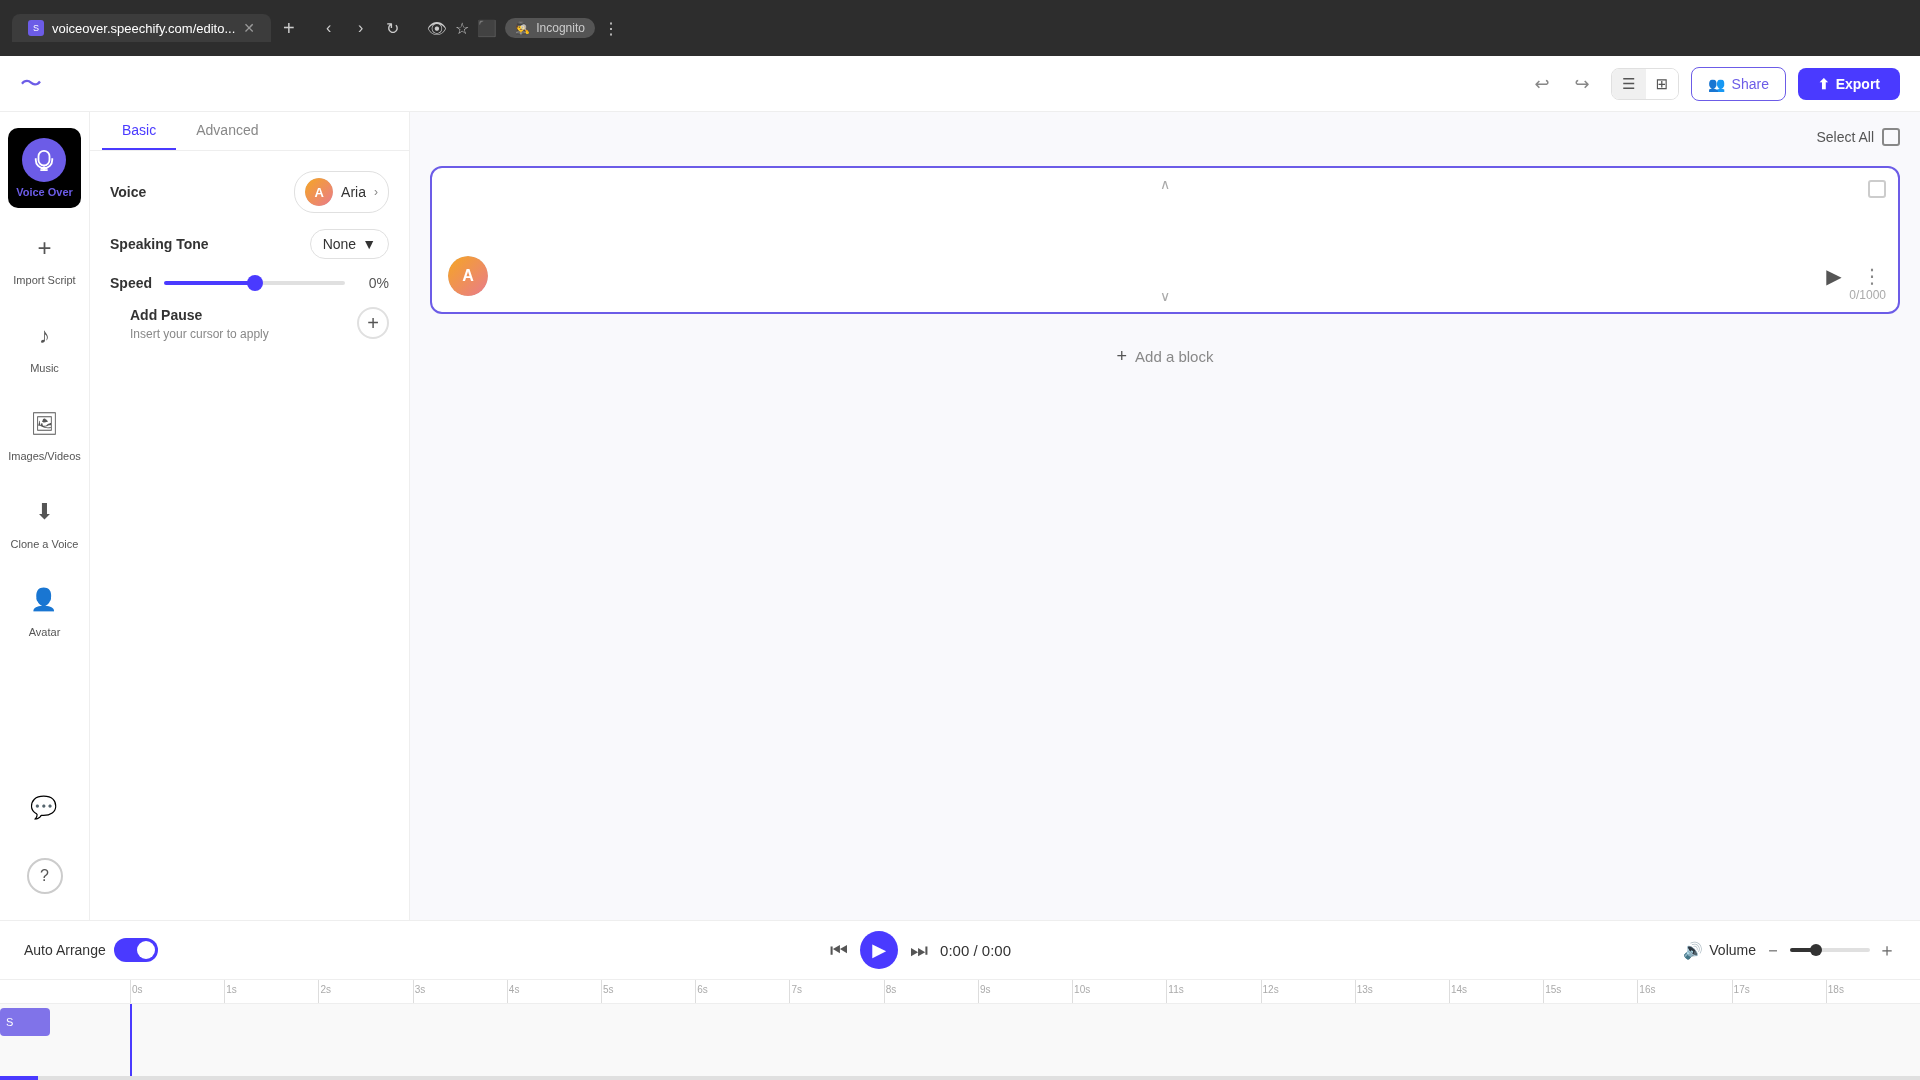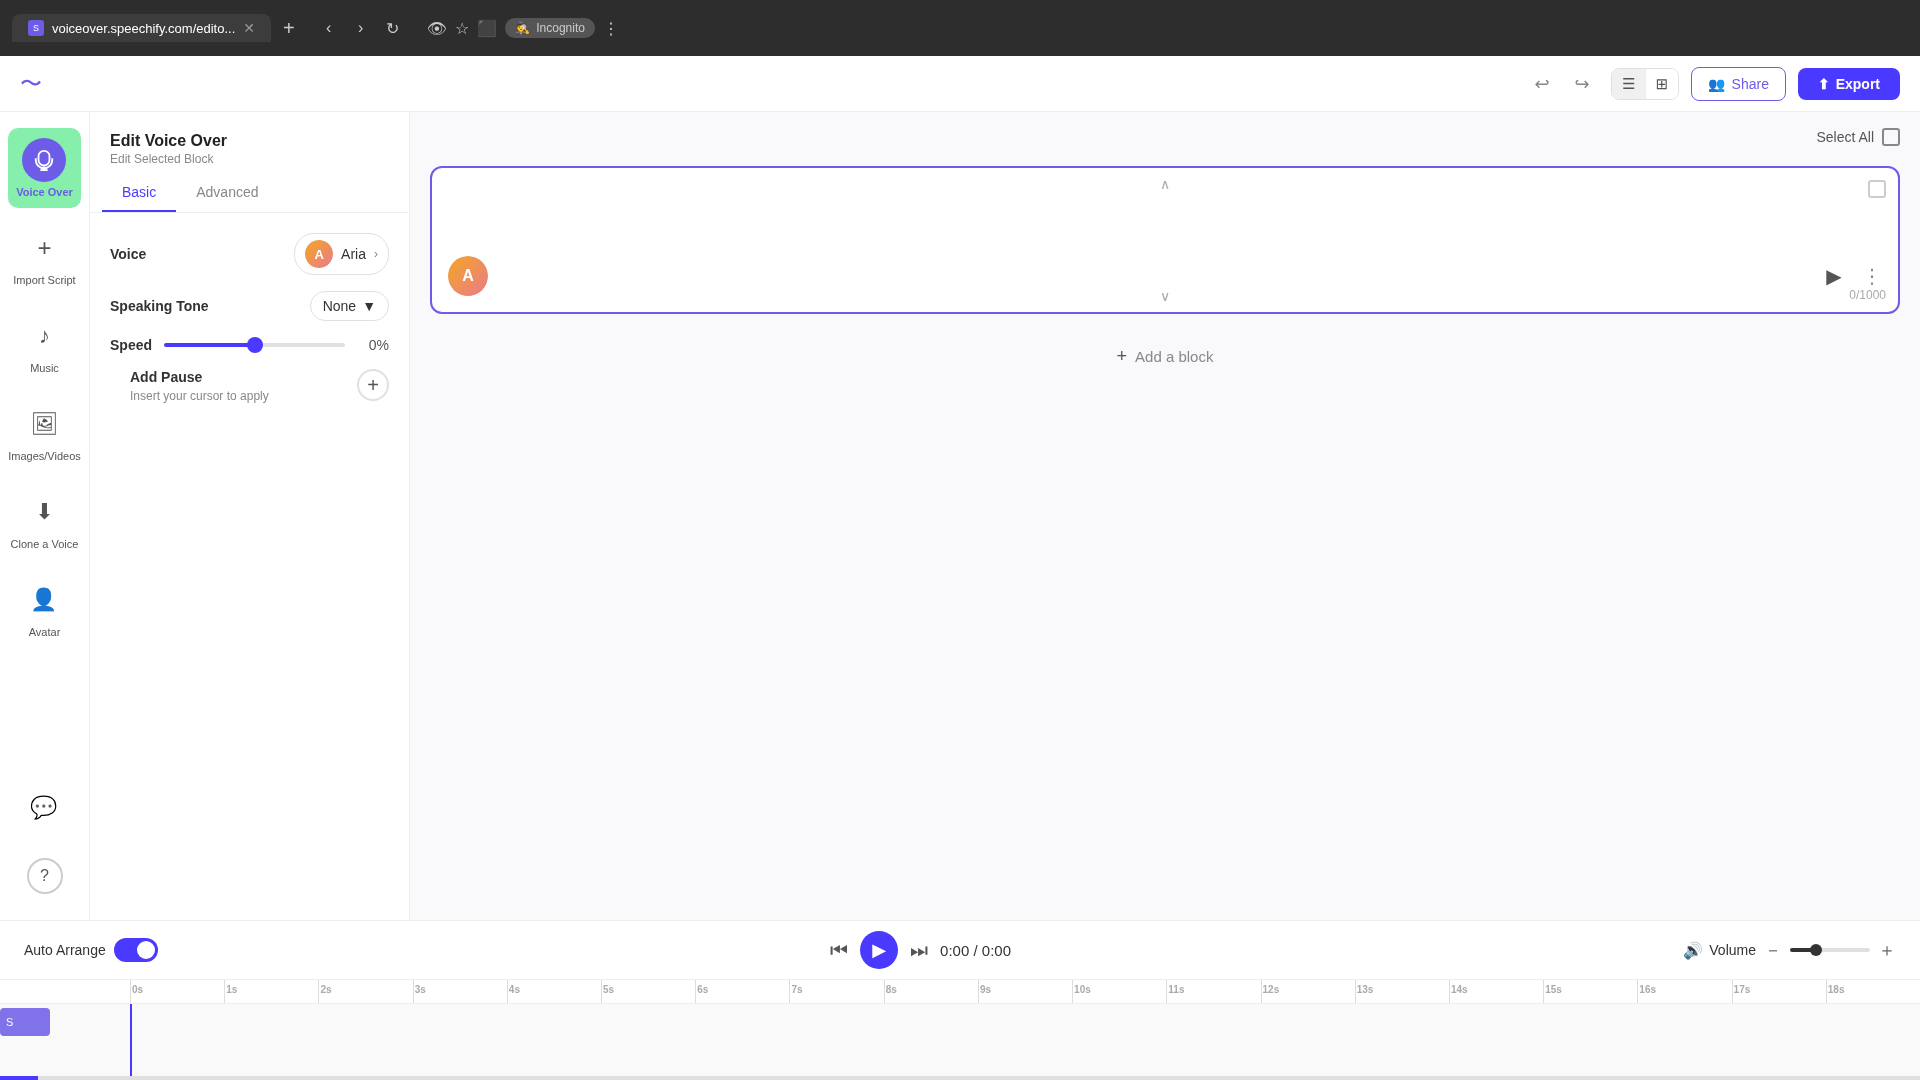--- a/index.html
+++ b/index.html
@@ -31,21 +31,21 @@
     .view-toggle-btn.active { background: #f0f0f0; }
     .share-btn { display: flex; align-items: center; gap: 6px; padding: 8px 16px; border: 1px solid #6c5ce7; border-radius: 8px; color: #6c5ce7; background: #fff; cursor: pointer; font-size: 14px; font-weight: 500; }
     .export-btn { display: flex; align-items: center; gap: 6px; padding: 8px 20px; background: #4a3aff; border: none; border-radius: 8px; color: #fff; cursor: pointer; font-size: 14px; font-weight: 600; }
 
     
     .app-body { display: flex; flex: 1; overflow: hidden; }
 
     
     .icon-sidebar { width: 90px; background: #fff; border-right: 1px solid #eee; display: flex; flex-direction: column; align-items: center; padding: 16px 0; gap: 8px; }
     .icon-sidebar-item { display: flex; flex-direction: column; align-items: center; gap: 4px; padding: 10px 8px; border-radius: 10px; cursor: pointer; min-width: 72px; }
-    .icon-sidebar-item.active { background: #86efac; }
+    .icon-sidebar-item.active { background: #000000; }
     .icon-sidebar-icon { width: 44px; height: 44px; border-radius: 50%; background: transparent; display: flex; align-items: center; justify-content: center; font-size: 20px; }
     .icon-sidebar-item.active .icon-sidebar-icon { background: #6c5ce7; color: white; }
     .icon-sidebar-label { font-size: 11px; color: #555; text-align: center; white-space: nowrap; }
     .icon-sidebar-item.active .icon-sidebar-label { color: #6c5ce7; font-weight: 600; }
 
     
     .left-panel { width: 320px; background: #fff; border-right: 1px solid #eee; display: flex; flex-direction: column; padding: 0; overflow-y: auto; }
     .panel-header { padding: 20px 20px 8px; }
     .panel-title { font-size: 16px; font-weight: 700; color: #222; }
     .panel-subtitle { font-size: 12px; color: #888; margin-top: 2px; }
@@ -116,21 +116,21 @@
     .skip-control { background: transparent; border: none; font-size: 20px; color: #555; cursor: pointer; }
     .time-display { font-size: 15px; color: #333; font-weight: 500; }
     .volume-controls { display: flex; align-items: center; gap: 8px; margin-left: 16px; }
     .volume-label { font-size: 14px; color: #333; display: flex; align-items: center; gap: 6px; }
     .volume-icon { font-size: 16px; }
     .zoom-btn { background: transparent; border: none; font-size: 18px; color: #666; cursor: pointer; }
     .volume-slider { width: 80px; height: 4px; border-radius: 2px; background: linear-gradient(to right, #333 30%, #e0e0e0 30%); -webkit-appearance: none; cursor: pointer; }
     .volume-slider::-webkit-slider-thumb { -webkit-appearance: none; width: 12px; height: 12px; border-radius: 50%; background: #333; }
 
     
-    .timeline-ruler { height: 28px; background: #fff; display: flex; align-items: flex-end; padding: 0 104px 4px; border-bottom: 1px solid #f0f0f0; position: relative; overflow: hidden; font-weight: bold; }
+    .timeline-ruler { height: 28px; background: #fff; display: flex; align-items: flex-end; padding: 0 104px 4px; border-bottom: 1px solid #f0f0f0; position: relative; overflow: hidden; }
     .timeline-tracks { flex: 1; background: #f9f9f9; position: relative; overflow: hidden; padding-left: 130px; }
     .timeline-track-item { position: absolute; top: 4px; height: 28px; background: #6c5ce7; border-radius: 4px; opacity: 0.85; display: flex; align-items: center; padding: 0 6px; }
     .timeline-track-label { font-size: 11px; color: white; white-space: nowrap; overflow: hidden; }
     .timeline-playhead { position: absolute; top: 0; bottom: 0; width: 2px; background: #4a3aff; left: 130px; }
   </style>
 </head>
 <body>
 
 <div class="browser-chrome">
   <div class="browser-tab-bar">
@@ -228,24 +228,20 @@
 
       <div class="icon-sidebar-item">
         <div class="icon-sidebar-icon" style="font-size:22px;color:#555;">💬</div>
       </div>
       <div class="icon-sidebar-item">
         <div class="icon-sidebar-icon" style="font-size:22px;color:#555;border:2px solid #ccc;border-radius:50%;width:36px;height:36px;display:flex;align-items:center;justify-content:center;font-size:16px;">?</div>
       </div>
     </div>
 
     <div class="left-panel">
-      <div class="panel-header">
-        <div class="panel-title">Edit Voice Over</div>
-        <div class="panel-subtitle">Edit Selected Block</div>
-      </div>
 
       <div class="panel-tabs">
         <div class="panel-tab active">Basic</div>
         <div class="panel-tab">Advanced</div>
       </div>
 
       <div class="panel-content">
 
         <div class="settings-row">
           <span class="settings-label">Voice</span>

